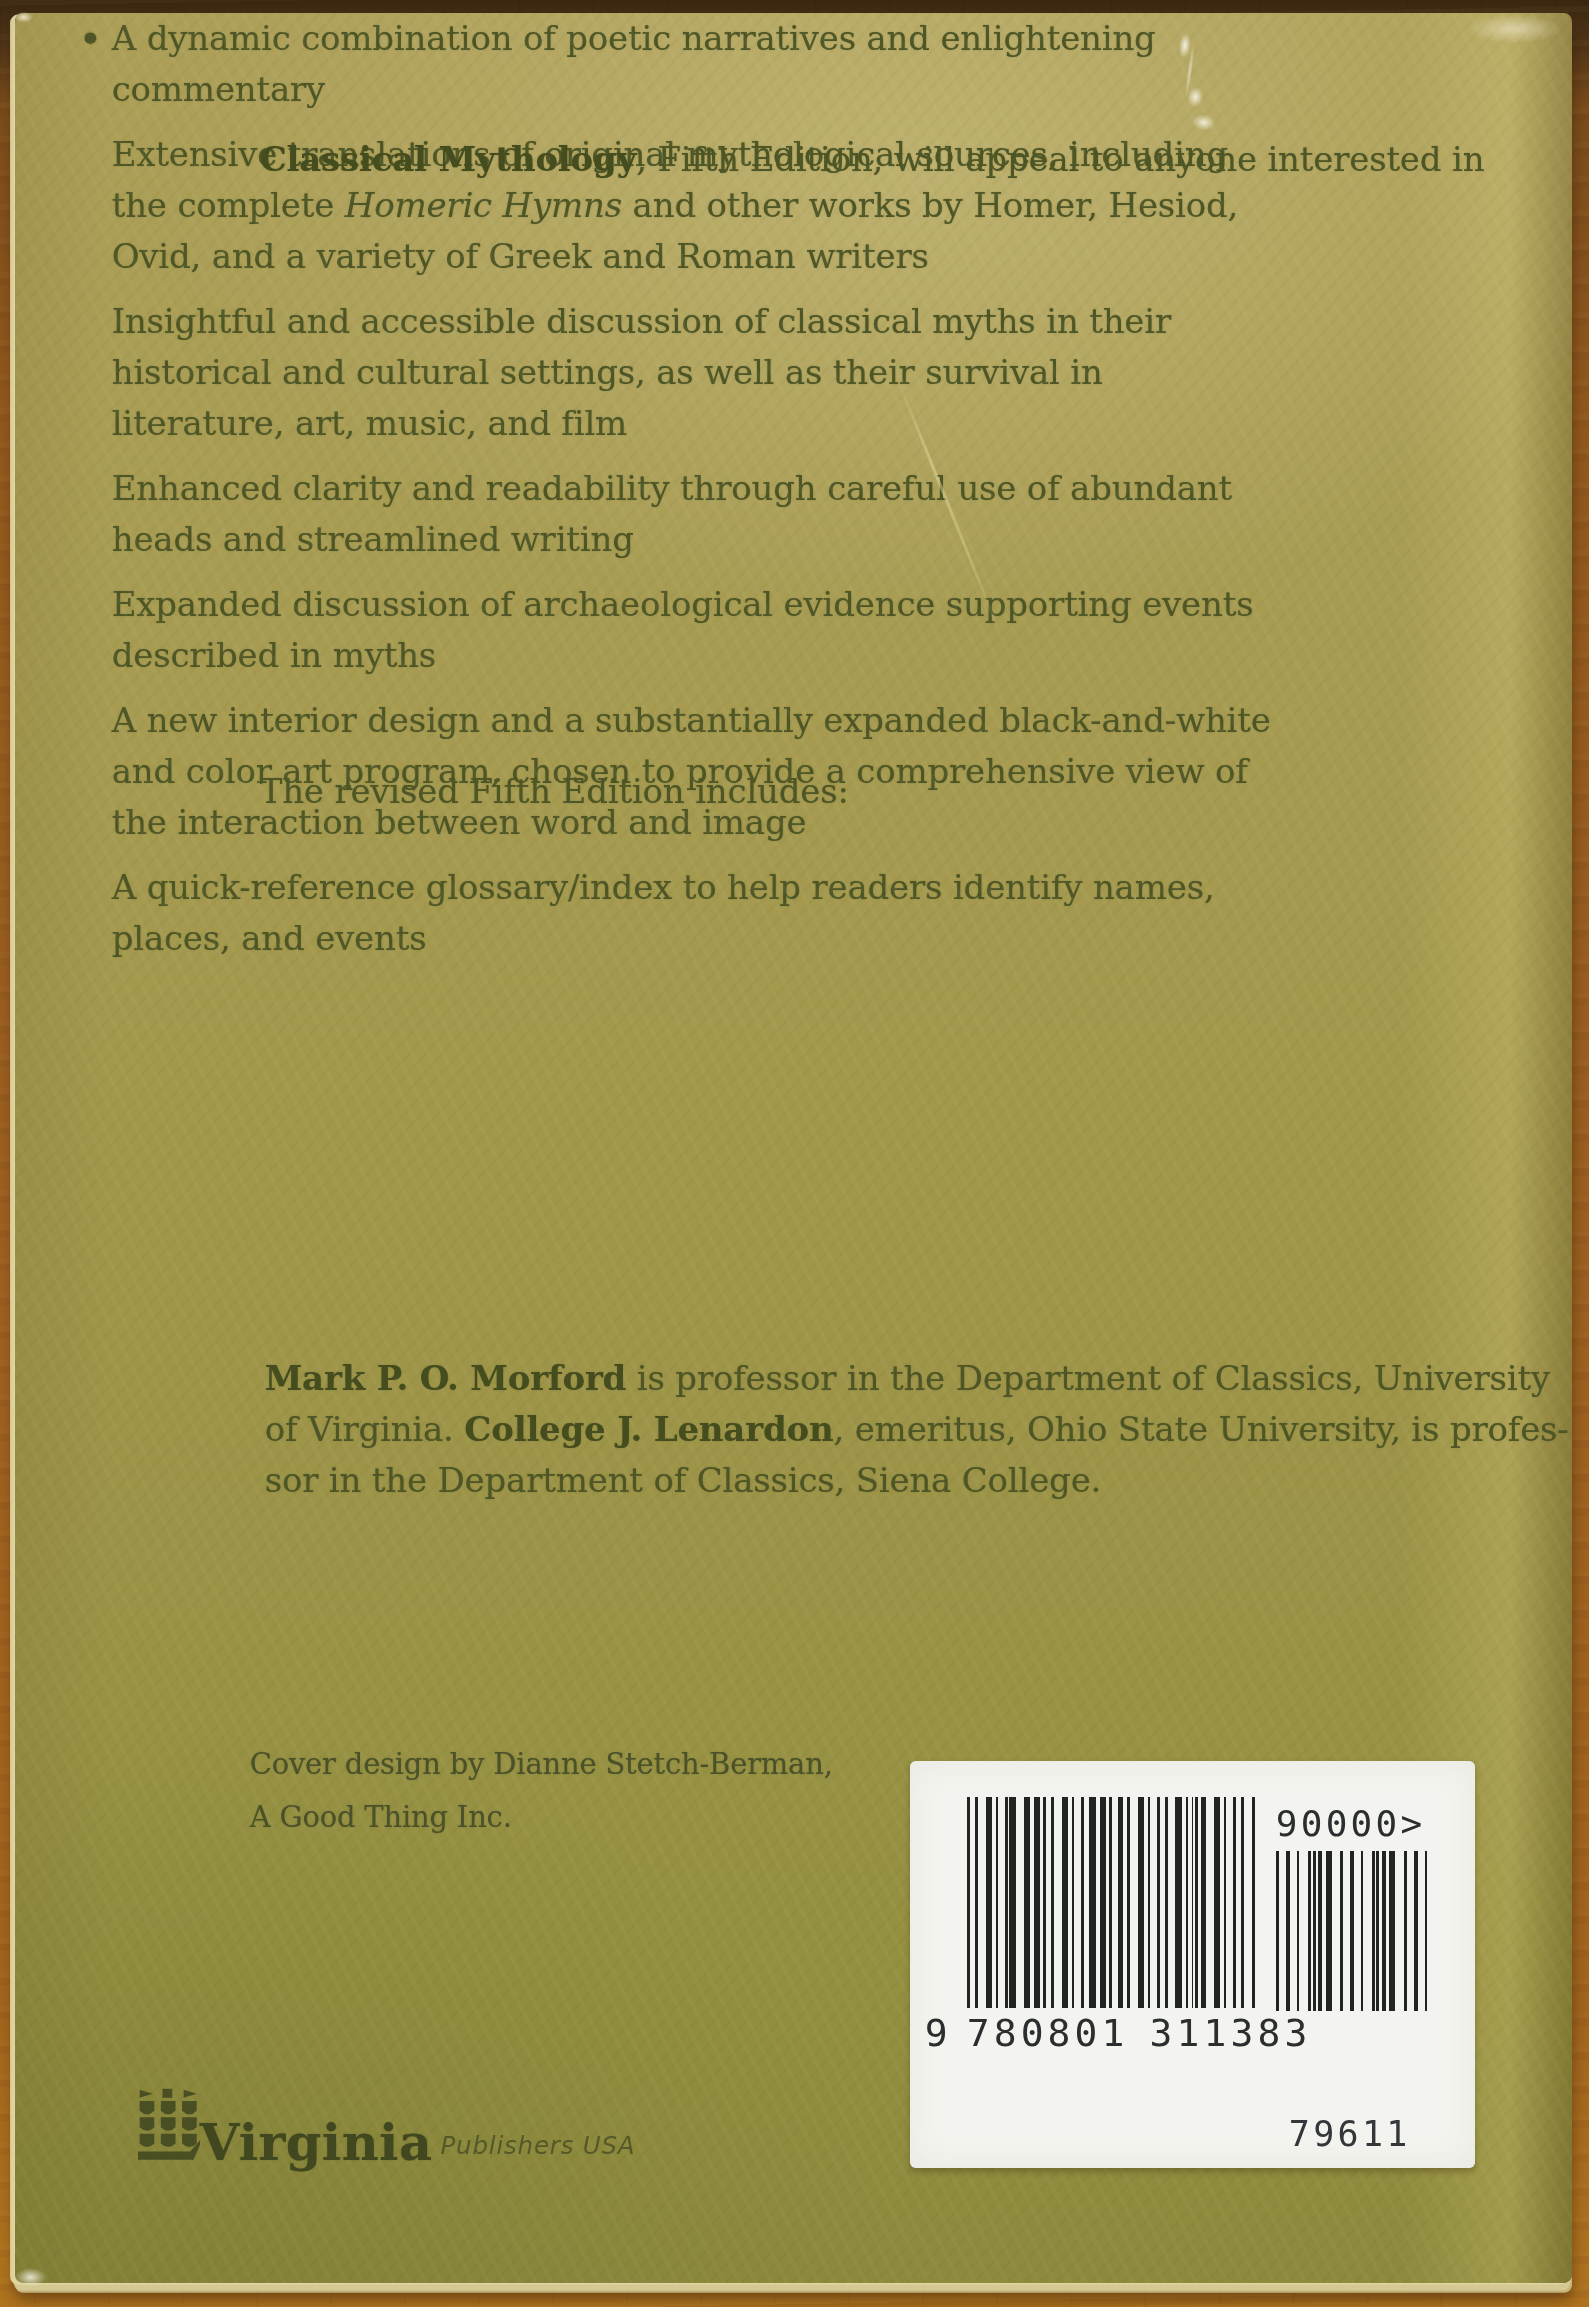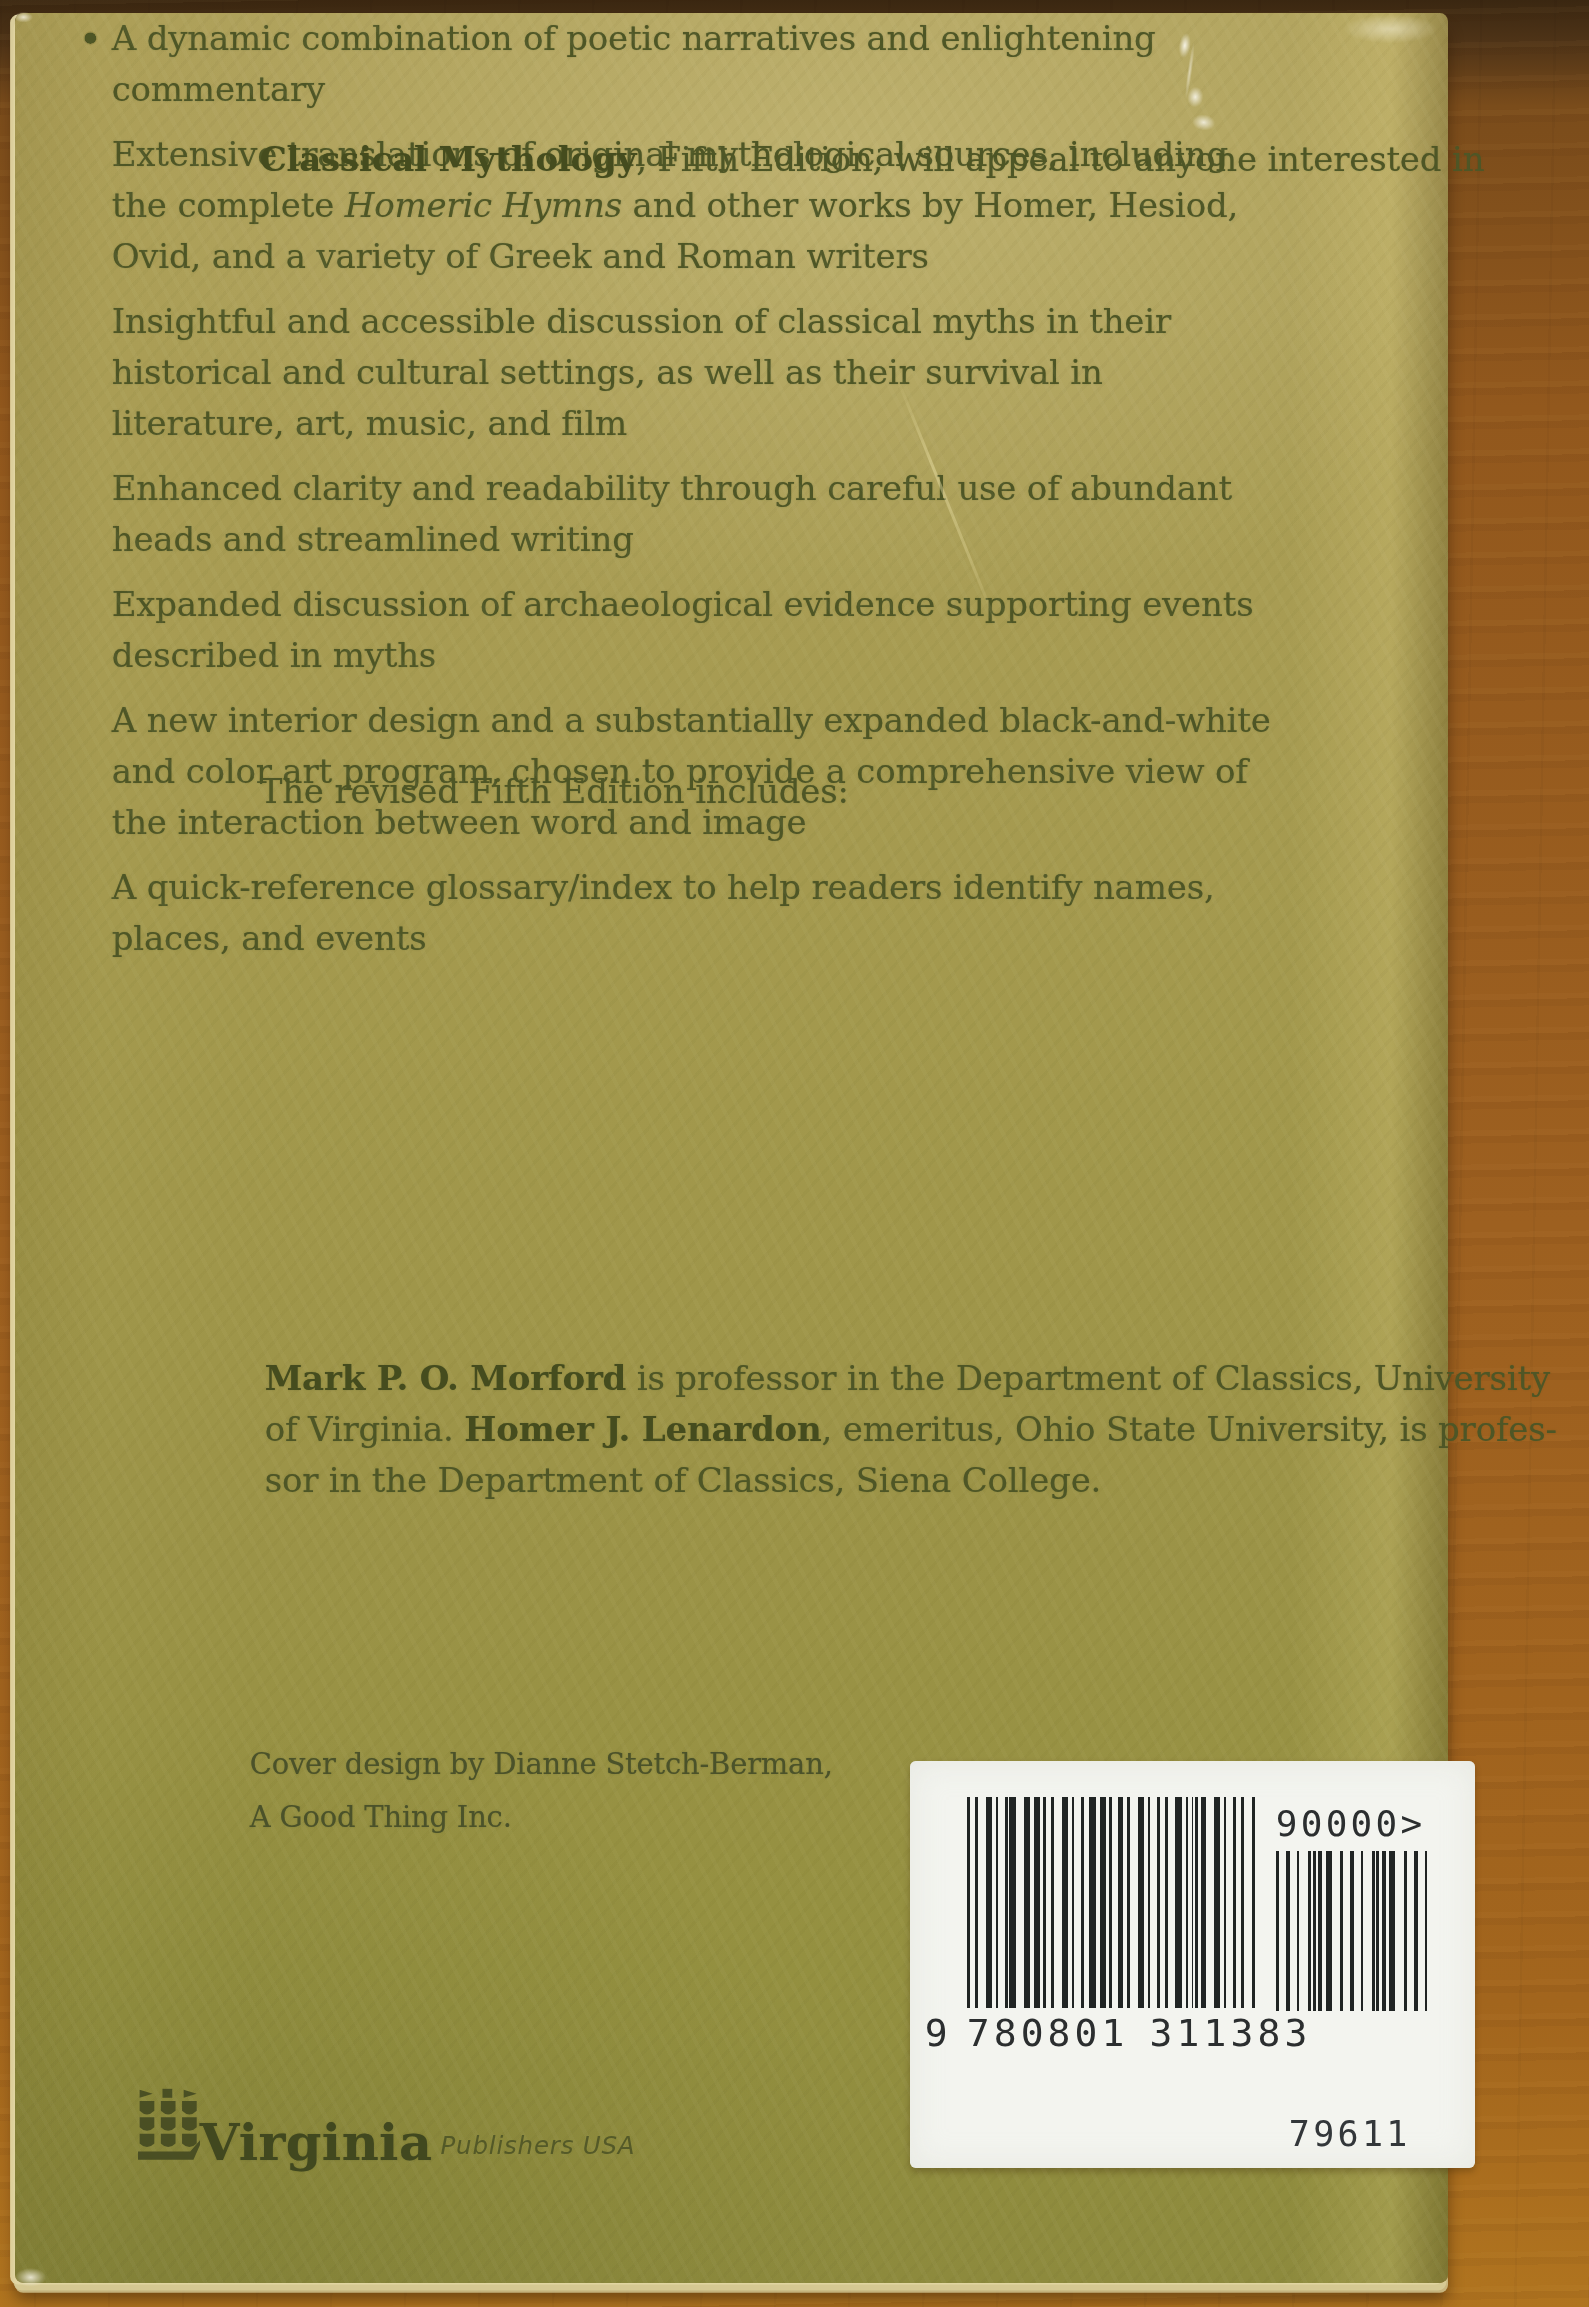--- a/index.html
+++ b/index.html
@@ -9,21 +9,21 @@
     background:linear-gradient(180deg,#3a2711 0px,#4e3317 41px,#7a4c1b 106px,#92581d 408px,#9d6020 1225px,#a2651d 2001px,#b0741f 2307px);
   }
   .wood-grain{
     position:absolute;inset:0;pointer-events:none;
     background:
       repeating-linear-gradient(179deg, rgba(255,205,125,0.06) 0 5.7px, rgba(60,30,10,0.09) 5.7px 13px, rgba(0,0,0,0) 13px 34px),
       repeating-linear-gradient(91deg, rgba(0,0,0,0.05) 0 2.5px, rgba(0,0,0,0) 2.5px 74px);
     opacity:.6;
   }
   .cover{
-    position:absolute;left:14.7px;top:13px;width:1433px;height:2270px;border-radius:8.2px;
+    position:absolute;left:14.7px;top:13px;width:1557px;height:2270px;border-radius:8.2px;
     background:
       radial-gradient(1225px 735px at 58% 7%, rgba(255,244,198,0.22), rgba(255,244,198,0) 62%),
       radial-gradient(1389px 1062px at 8% 100%, rgba(55,65,18,0.12), rgba(55,65,18,0) 55%),
       linear-gradient(90deg, rgba(110,95,35,0.14) 0%, rgba(110,95,35,0) 6%, rgba(110,95,35,0) 89%, rgba(238,219,140,0.20) 96%, rgba(85,65,22,0.28) 100%),
       linear-gradient(180deg,#ad9f58 0%,#a89c53 26%,#a2984c 48%,#9b9347 68%,#949040 86%,#8d8a3d 100%);
     box-shadow:
       -4.9px 1.6px 0 0 rgba(226,214,162,0.95),
       -1.6px 7.4px 0 0 rgba(216,205,150,0.85),
       0 9.8px 0 0 rgba(222,212,160,0.75),
       0 16.3px 14.7px rgba(35,18,4,0.45);
@@ -129,21 +129,21 @@
 
   <div class="txt section-heading">The revised Fifth Edition includes:</div>
 
   <ul class="bullet-list revised">
     <li class="txt" style="position:static;"><span>Enhanced clarity and readability through careful use of abundant</span><br><span>heads and streamlined writing</span></li>
     <li class="txt" style="position:static;"><span>Expanded discussion of archaeological evidence supporting events</span><br><span>described in myths</span></li>
     <li class="txt" style="position:static;"><span>A new interior design and a substantially expanded black-and-white</span><br><span>and color art program, chosen to provide a comprehensive view of</span><br><span>the interaction between word and image</span></li>
     <li class="txt" style="position:static;"><span>A quick-reference glossary/index to help readers identify names,</span><br><span>places, and events</span></li>
   </ul>
 
-  <div class="txt authors"><span class="seg-bold">Mark P. O. Morford</span><span> is professor in the Department of Classics, University</span><br><span>of Virginia. </span><span class="seg-bold">Homer J. Lenardon</span><span>, emeritus, Ohio State University, is profes-</span><br><span>sor in the Department of Classics, Siena College.</span></div>
+  <div class="txt authors"><span class="seg-bold">Mark P. O. Morford</span><span> is professor in the Department of Classics, University</span><br><span>of Virginia. </span><span class="seg-bold">College J. Lenardon</span><span>, emeritus, Ohio State University, is profes-</span><br><span>sor in the Department of Classics, Siena College.</span></div>
 
   <div class="txt credits"><span>Cover design by Dianne Stetch-Berman,</span><br><span>A Good Thing Inc.</span></div>
 
   <div class="label">
     <div class="main-ean">
       <div class="ean-bars"></div>
       <div class="ean-digits">
         <span class="lead-digit">9</span>
         <span class="ean-g1">780801</span>
         <span class="ean-g2">311383</span>

